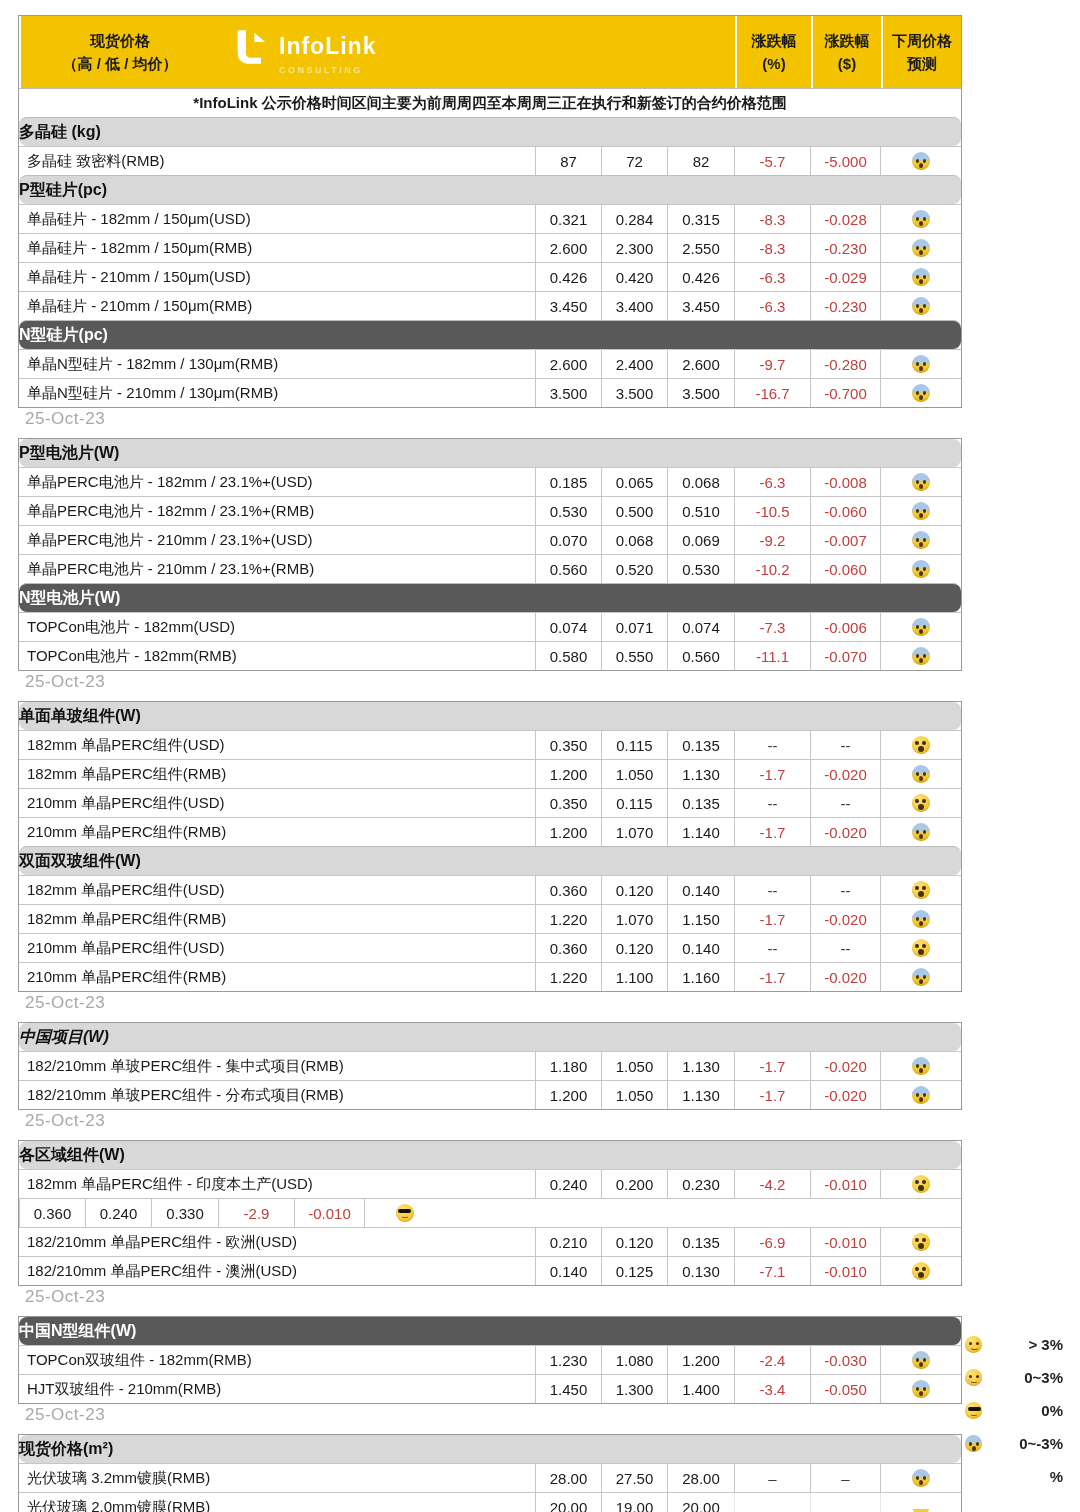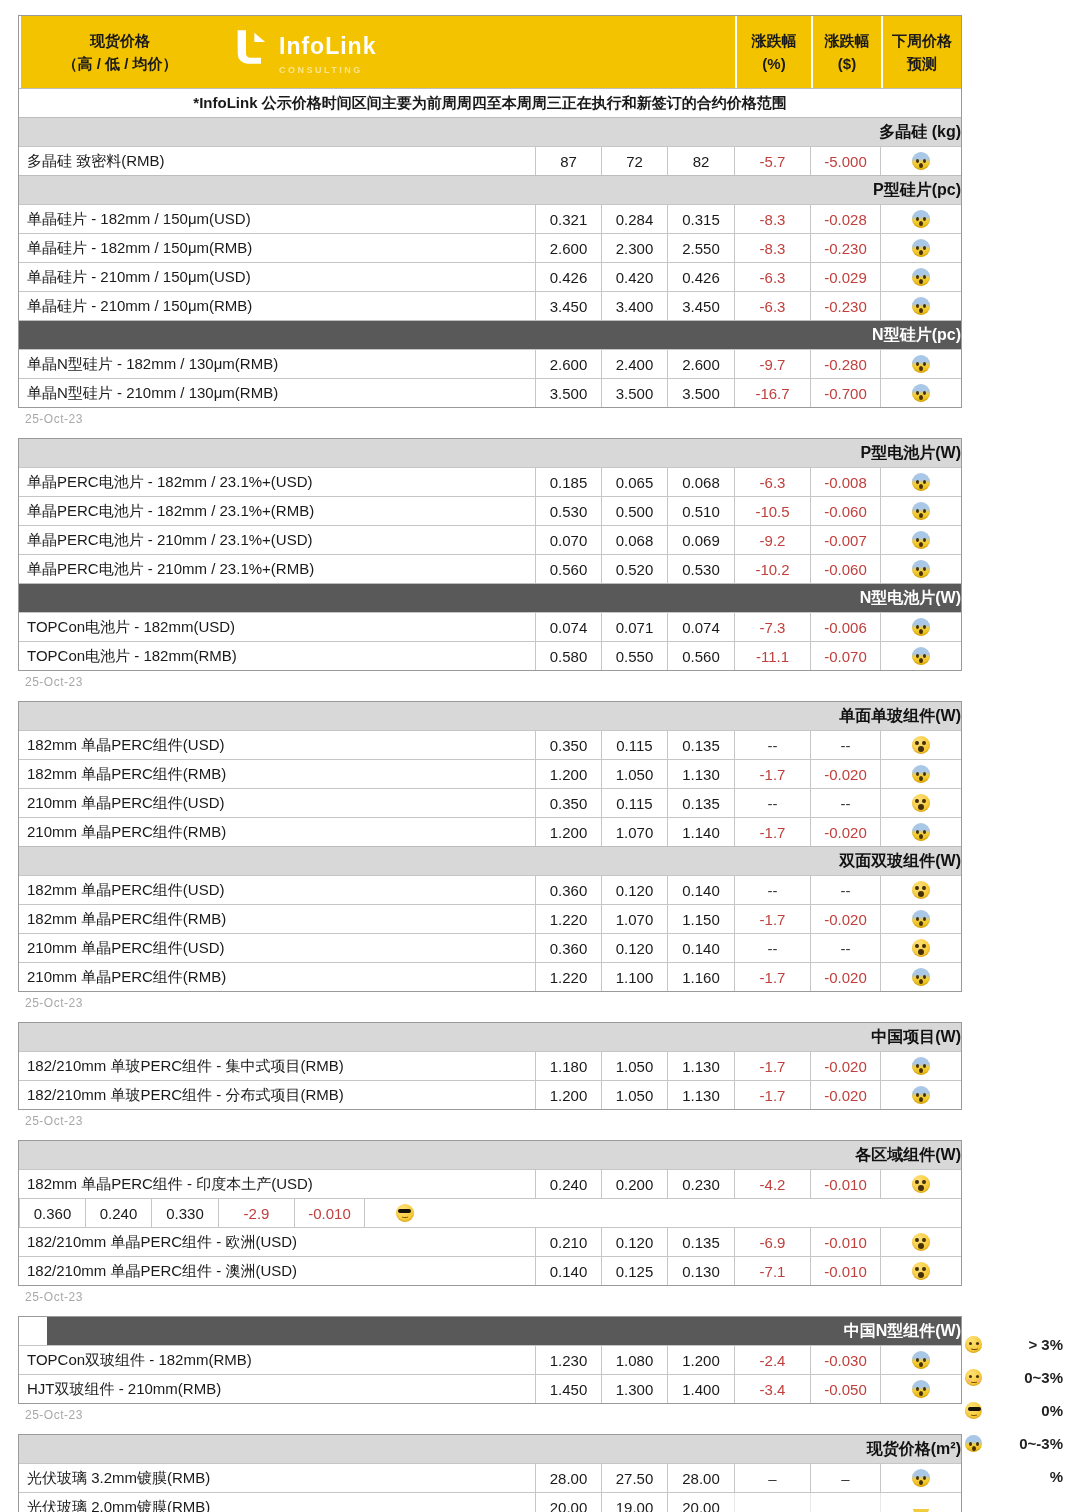--- a/index.html
+++ b/index.html
@@ -19,38 +19,38 @@
   .mh-pred{width:80px;border-left:2px solid #fff;}
   
   .logo{display:flex;flex-direction:column;}
   .logo-top{display:flex;align-items:center;}
   .logo-mark{width:40px;height:42px;margin-right:8px;}
   .brand{color:#fff;font-size:23px;font-weight:bold;letter-spacing:1px;}
   .brand-sub{color:rgba(255,255,255,.55);font-size:9px;font-weight:bold;letter-spacing:2.5px;margin-left:48px;margin-top:-4px;}
   
   .noterow{height:28px;line-height:28px;text-align:center;font-weight:bold;font-size:15px;border-top:1px solid #bdbdbd;background:#fff;}
   
-  .sec{height:28px;line-height:28px;text-align:right;font-weight:bold;font-size:16px;border-top:1px solid #bdbdbd;}
+  .sec{height:28px;line-height:28px;text-align:left;font-weight:bold;font-size:16px;border-top:1px solid #bdbdbd;border-radius:8px;}
   .sec.light{background:#D8D8D8;color:#111;}
   .sec.dark{background:#595959;color:#fff;}
   
   .trow{display:flex;height:28px;border-top:1px solid #c6c6c6;background:#fff;}
   .cell{box-sizing:border-box;border-left:1px solid #c6c6c6;display:flex;align-items:center;justify-content:center;font-size:15px;}
   .cell.name{width:516px;border-left:none;justify-content:flex-start;padding-left:8px;letter-spacing:0;}
   .cell.high{width:66px;}
   .cell.low{width:66px;}
   .cell.avg{width:67px;}
   .cell.pct{width:76px;}
   .cell.chg{width:70px;}
   .cell.pred{width:80px;}
   .cell.red{color:#C0403D;}
   .cell.dash{color:#3a3a3a;}
   .cell.faint{border-left-color:#e9e9e9;}
   
-  .datelbl{margin:3px 0 11px 7px;font-size:12px;color:#a8a8a8;letter-spacing:.5px;height:16px;line-height:16px;}
+  .datelbl{margin:3px 0 11px 7px;font-size:17px;color:#a8a8a8;letter-spacing:.5px;height:16px;line-height:16px;}
   
   .emo{display:inline-block;width:18px;height:18px;border-radius:50%;position:relative;background:radial-gradient(circle at 35% 30%,#ffe27a,#f0ba0e);box-shadow:inset 0 -1px 1px rgba(160,110,0,.35);}
   .emo::before,.emo::after{content:"";position:absolute;}
   
   .emo.scream{background:linear-gradient(180deg,#a9c7e6 0%,#a9c7e6 38%,#f5cf38 58%,#e9b80c 100%);}
   .emo.scream::before{top:7px;left:4px;width:3px;height:4px;border-radius:50%;background:#46300a;box-shadow:7px 0 0 #46300a;}
   .emo.scream::after{top:11px;left:7px;width:4px;height:5px;border-radius:50%;background:#46300a;}
   
   .emo.astonish::before{top:5px;left:3.5px;width:3.5px;height:4px;border-radius:50%;background:#46300a;box-shadow:7px 0 0 #46300a;}
   .emo.astonish::after{top:10px;left:6px;width:6px;height:6px;border-radius:50%;background:#46300a;}
@@ -351,21 +351,21 @@
           <div class="cell avg">1.160</div>
           <div class="cell pct red">-1.7</div>
           <div class="cell chg red">-0.020</div>
           <div class="cell pred">
             <span class="emo scream"></span>
           </div>
         </div>
       </div>
       <div class="datelbl">25-Oct-23</div>
       <div class="block" style="border-top: 1px solid rgb(154, 154, 154);">
-        <div class="sec light" style="border-top: none;">中国项目(W)</div>
+        <div class="sec light" style="border-top: none; font-style: italic;">中国项目(W)</div>
         <div class="trow">
           <div class="cell name">182/210mm 单玻PERC组件 - 集中式项目(RMB)</div>
           <div class="cell high">1.180</div>
           <div class="cell low">1.050</div>
           <div class="cell avg">1.130</div>
           <div class="cell pct red">-1.7</div>
           <div class="cell chg red">-0.020</div>
           <div class="cell pred">
             <span class="emo scream"></span>
           </div>
@@ -424,21 +424,21 @@
           <div class="cell avg">0.130</div>
           <div class="cell pct red">-7.1</div>
           <div class="cell chg red">-0.010</div>
           <div class="cell pred">
             <span class="emo astonish"></span>
           </div>
         </div>
       </div>
       <div class="datelbl">25-Oct-23</div>
       <div class="block" style="border-top: 1px solid rgb(154, 154, 154);">
-        <div class="sec dark" style="border-top: none; margin-left: 28px;">中国N型组件(W)</div>
+        <div class="sec dark" style="border-top: none;">中国N型组件(W)</div>
         <div class="trow">
           <div class="cell name">TOPCon双玻组件 - 182mm(RMB)</div>
           <div class="cell high">1.230</div>
           <div class="cell low">1.080</div>
           <div class="cell avg">1.200</div>
           <div class="cell pct red">-2.4</div>
           <div class="cell chg red">-0.030</div>
           <div class="cell pred">
             <span class="emo scream"></span>
           </div>

